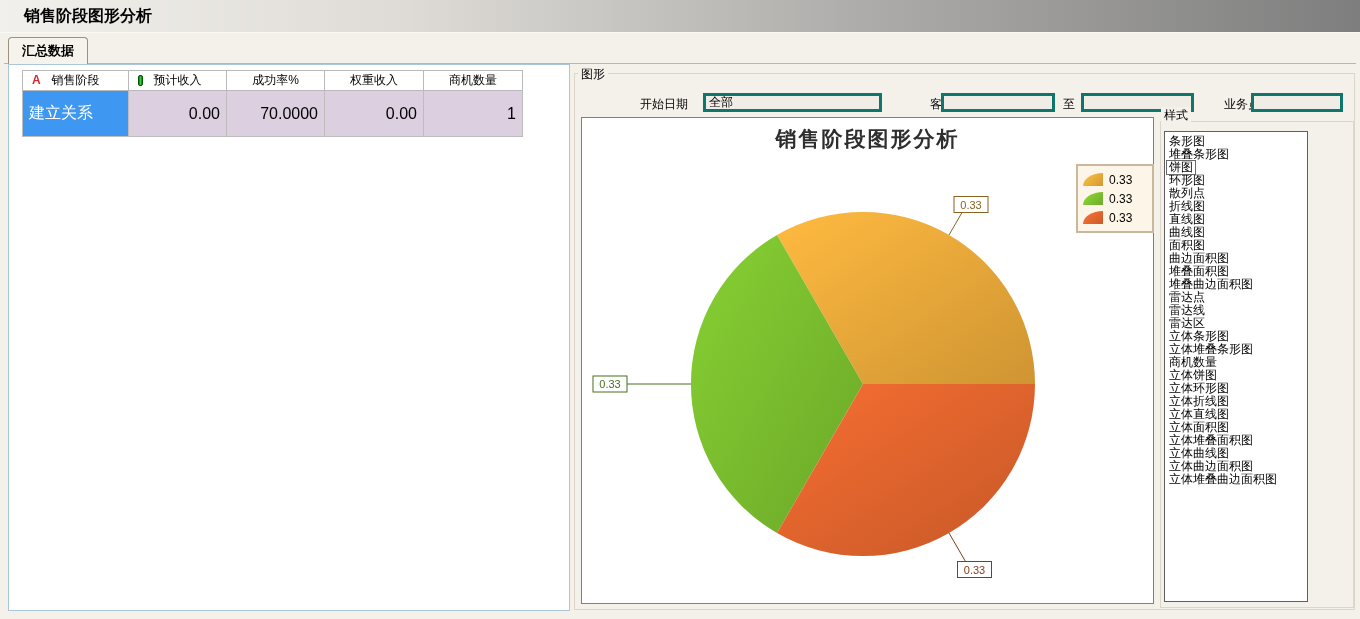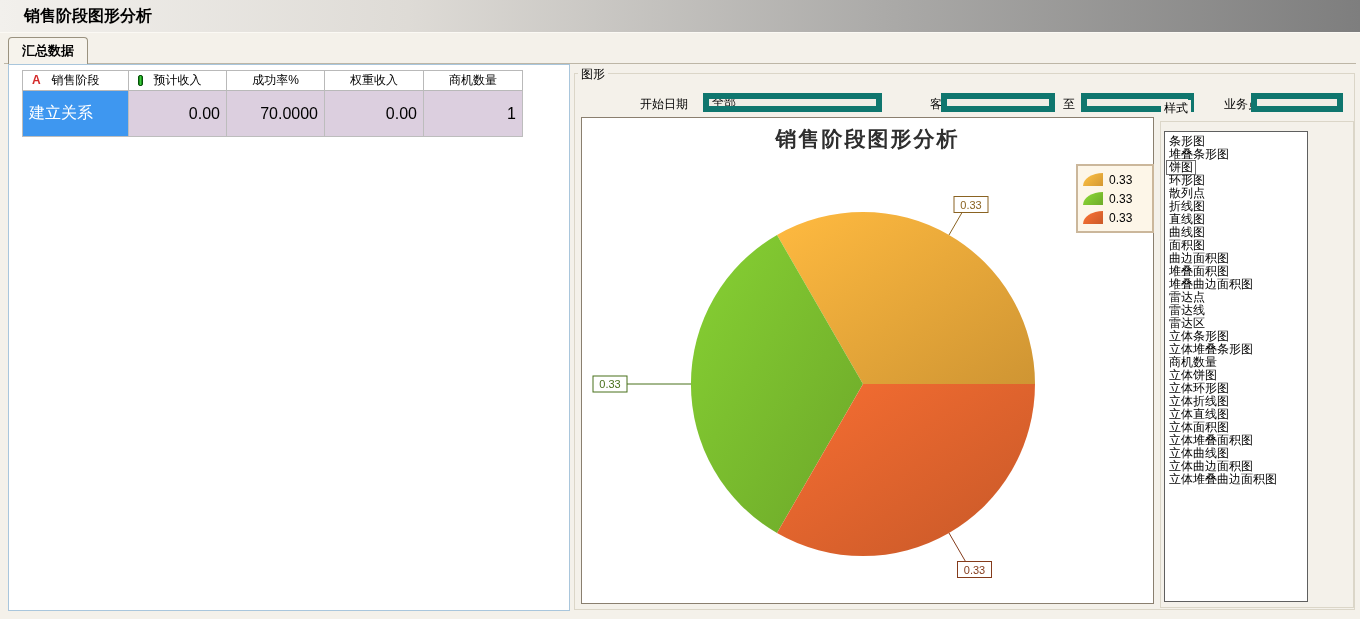--- a/index.html
+++ b/index.html
@@ -45,30 +45,30 @@
     position:absolute; left:9px; top:4px; width:5px; height:11px;
     background:linear-gradient(to right,#0C7A0C,#3DCB3D,#0C7A0C);
     border:1px solid #05500A; border-radius:2px;
   }
   
   .groupbox{ position:absolute; border:1px solid #DBD6C8; }
   #gb-graph{ left:574px; top:73px; width:781px; height:537px; }
   #gb-style{ left:1160px; top:121px; width:194px; height:487px; }
   .gb-label{ position:absolute; background:#F4F1EA; padding:0 3px; z-index:2;font-family:Liberation Serif, serif; }
   #gb-graph-label{ left:578px; top:66px; }
-  #gb-style-label{ left:1161px; top:100px; }
+  #gb-style-label{ left:1161px; top:107px; }
   
   .flabel{ position:absolute; top:95px; height:18px; line-height:18px; }
   #lbl-start{ left:640px; width:58px; }
   #lbl-cust{ left:926px; width:52px; text-align:right; }
   #lbl-to{ left:1061px; width:16px; text-align:center; }
   #lbl-sales{ left:1216px; width:44px; text-align:right; }
   .finput{
     position:absolute; top:93px; height:19px; background:#F0EDE6;
-    border:6px solid #0f766e; padding:0 3px; color:#000;
+    border:3px solid #0f766e; padding:0 3px; color:#000;
     font:12px "Liberation Sans","DejaVu Sans",sans-serif;
   }
   #inp-start{ left:703px; width:179px; }
   #inp-cust{ left:941px; width:114px; }
   #inp-custto{ left:1081px; width:113px; }
   #inp-sales{ left:1251px; width:92px; }
   
   .chart-box{
     position:absolute; left:581px; top:117px; width:573px; height:487px;
     background:#FFF; border:1px solid #8A7F6F;

